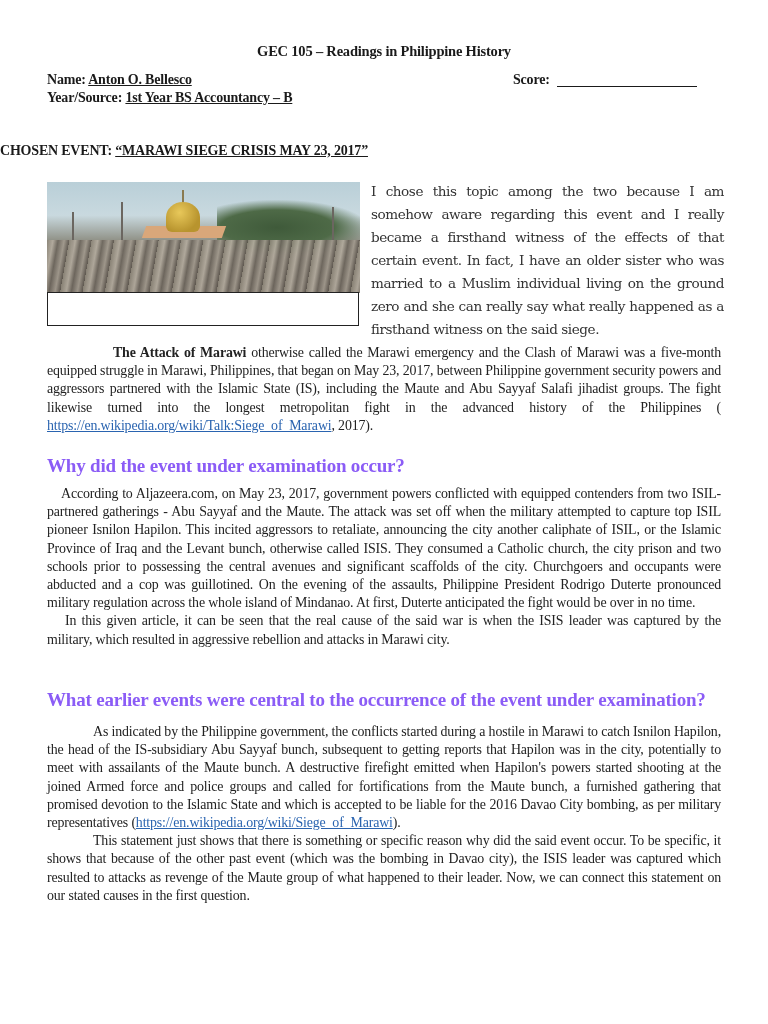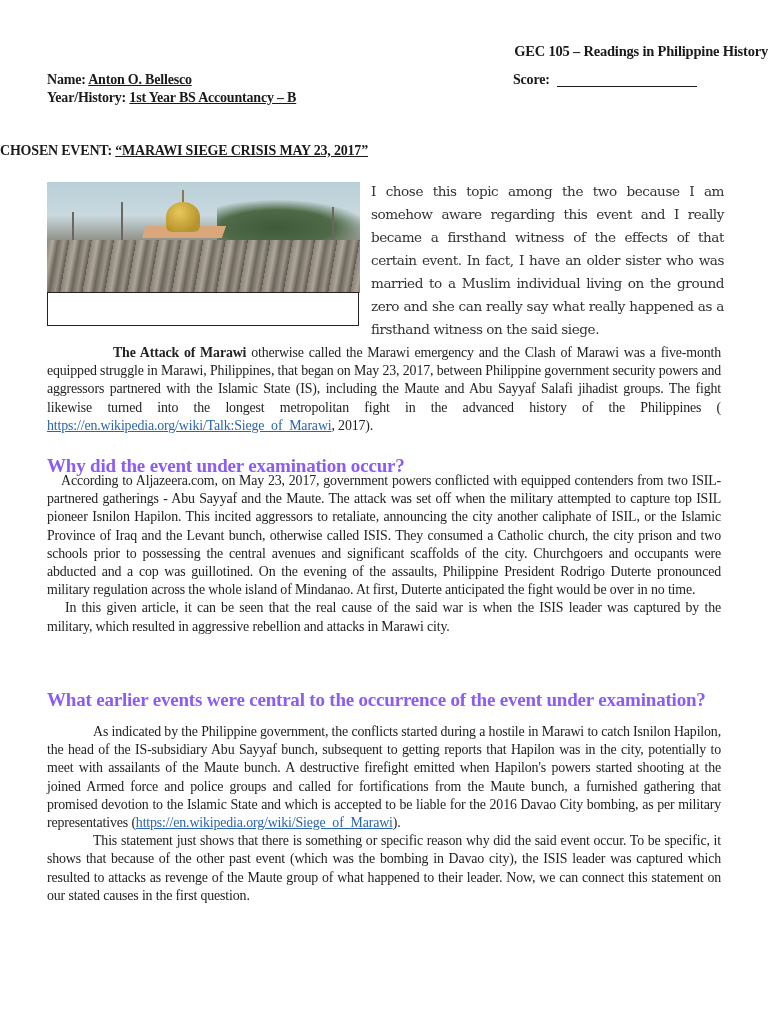--- a/index.html
+++ b/index.html
@@ -4,21 +4,21 @@
 <style>
   html, body { margin: 0; padding: 0; background: #ffffff; }
   body {
     width: 768px; height: 1024px; position: relative; overflow: hidden;
     font-family: "Liberation Serif", "DejaVu Serif", serif;
     color: #1a1a1a;
   }
   .page { position: absolute; left: 0; top: 0; width: 768px; height: 1024px; }
   .abs { position: absolute; }
   .course-title {
-    left: 0; width: 768px; top: 43px; text-align: right;
+    left: 0; width: 768px; top: 43px; text-align: center;
     font-size: 14.5px; font-weight: bold; letter-spacing: -0.2px;
   }
   .hdr-line { font-size: 14px; font-weight: bold; letter-spacing: -0.2px; white-space: nowrap; }
   .u { text-decoration: underline; }
   .score-line {
     display: inline-block; width: 140px; border-bottom: 1px solid #1a1a1a;
     height: 14px; vertical-align: -3px; margin-left: 4px;
   }
   .event-title {
     left: 0; width: 768px; top: 143px; text-align: left;
@@ -85,21 +85,21 @@
     <span>Name:</span>
     <span class="u">Anton O. Bellesco</span>
   </div>
 
   <div class="abs hdr-line" style="left:513px; top:72px;">
     <span>Score:</span>
     <span class="score-line"></span>
   </div>
 
   <div class="abs hdr-line" style="left:47px; top:90px;">
-    <span>Year/History:</span>
+    <span>Year/Source:</span>
     <span class="u">1st Year BS Accountancy – B</span>
   </div>
 
   <div class="abs event-title">
     <span>CHOSEN EVENT:</span>
     <span class="u">“MARAWI SIEGE CRISIS MAY 23, 2017”</span>
   </div>
 
   <div class="abs photo" title="Destroyed buildings and mosque dome in Marawi city">
     <div class="trees"></div>
@@ -115,21 +115,21 @@
 
   <div class="abs intro">I chose this topic among the two because I am somehow aware regarding this event and I really became a firsthand witness of the effects of that certain event. In fact, I have an older sister who was married to a Muslim individual living on the ground zero and she can really say what really happened as a firsthand witness on the said siege.</div>
 
 
   <div class="abs body-text" style="top:344px;">
     <p><span class="indent-l"></span><b>The Attack of Marawi</b><span> otherwise called the Marawi emergency and the Clash of Marawi was a five-month equipped struggle in Marawi, Philippines, that began on May 23, 2017, between Philippine government security powers and aggressors partnered with the Islamic State (IS), including the Maute and Abu Sayyaf Salafi jihadist groups. The fight likewise turned into the longest metropolitan fight in the advanced history of the Philippines ( </span><span class="link">https://en.wikipedia.org/wiki/Talk:Siege_of_Marawi</span><span>, 2017).</span></p>
   </div>
 
   <div class="abs q" style="top:455px;">Why did the event under examination occur?</div>
 
-  <div class="abs body-text" style="top:472px;">
+  <div class="abs body-text" style="top:485px;">
     <p><span class="indent-s"></span><span>According to Aljazeera.com, on May 23, 2017, government powers conflicted with equipped contenders from two ISIL-partnered gatherings - Abu Sayyaf and the Maute. The attack was set off when the military attempted to capture top ISIL pioneer Isnilon Hapilon. This incited aggressors to retaliate, announcing the city another caliphate of ISIL, or the Islamic Province of Iraq and the Levant bunch, otherwise called ISIS. They consumed a Catholic church, the city prison and two schools prior to possessing the central avenues and significant scaffolds of the city. Churchgoers and occupants were abducted and a cop was guillotined. On the evening of the assaults, Philippine President Rodrigo Duterte pronounced military regulation across the whole island of Mindanao. At first, Duterte anticipated the fight would be over in no time.</span></p>
     <p><span class="indent-xs"></span><span>In this given article, it can be seen that the real cause of the said war is when the ISIS leader was captured by the military, which resulted in aggressive rebellion and attacks in Marawi city.</span></p>
   </div>
 
   <div class="abs q" style="top:689px;">What earlier events were central to the occurrence of the event under examination?</div>
 
   <div class="abs body-text" style="top:723px;">
     <p><span class="indent-m"></span><span>As indicated by the Philippine government, the conflicts started during a hostile in Marawi to catch Isnilon Hapilon, the head of the IS-subsidiary Abu Sayyaf bunch, subsequent to getting reports that Hapilon was in the city, potentially to meet with assailants of the Maute bunch. A destructive firefight emitted when Hapilon's powers started shooting at the joined Armed force and police groups and called for fortifications from the Maute bunch, a furnished gathering that promised devotion to the Islamic State and which is accepted to be liable for the 2016 Davao City bombing, as per military representatives (</span><span class="link">https://en.wikipedia.org/wiki/Siege_of_Marawi</span><span>).</span></p>
     <p><span class="indent-m"></span><span>This statement just shows that there is something or specific reason why did the said event occur. To be specific, it shows that because of the other past event (which was the bombing in Davao city), the ISIS leader was captured which resulted to attacks as revenge of the Maute group of what happened to their leader. Now, we can connect this statement on our stated causes in the first question.</span></p>
   </div>

